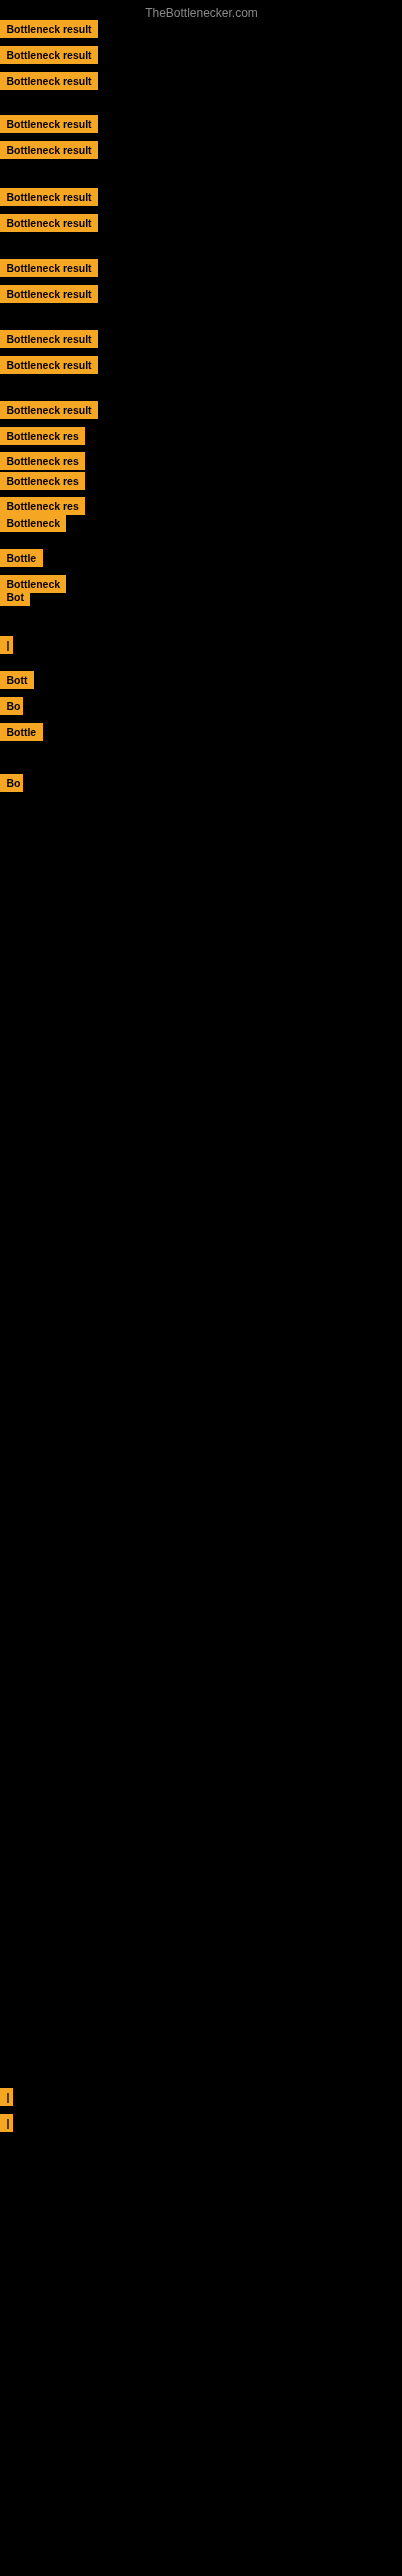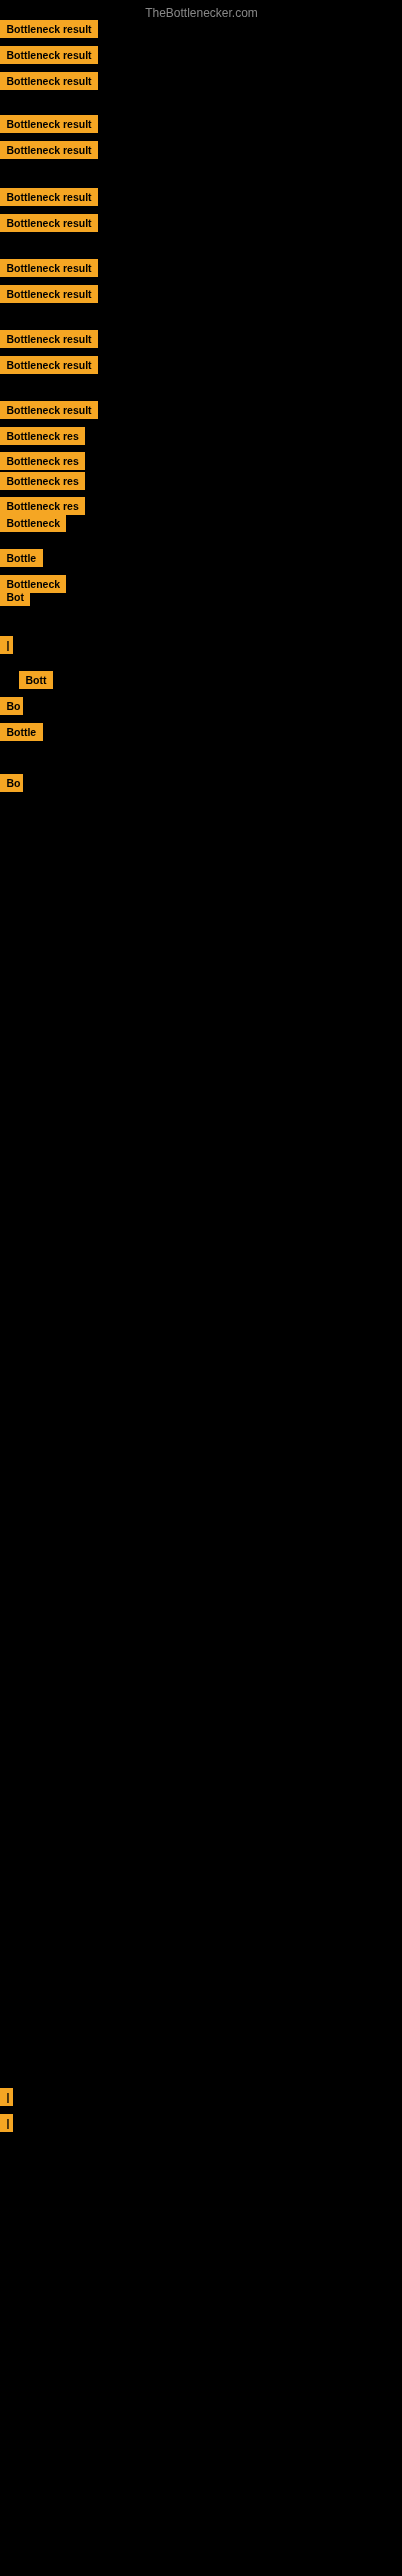--- a/index.html
+++ b/index.html
@@ -63,20 +63,20 @@
     <div class="row" style="top: 401px; left: 0px;"><span class="bottleneck-badge" style="max-width: 109px;">Bottleneck result</span></div>
     <div class="row" style="top: 427px; left: 0px;"><span class="bottleneck-badge" style="max-width: 103px;">Bottleneck res</span></div>
     <div class="row" style="top: 452px; left: 0px;"><span class="bottleneck-badge" style="max-width: 100px;">Bottleneck res</span></div>
     <div class="row" style="top: 472px; left: 0px;"><span class="bottleneck-badge" style="max-width: 97px;">Bottleneck res</span></div>
     <div class="row" style="top: 497px; left: 0px;"><span class="bottleneck-badge" style="max-width: 93px;">Bottleneck res</span></div>
     <div class="row" style="top: 514px; left: 0px;"><span class="bottleneck-badge" style="max-width: 72px;">Bottleneck</span></div>
     <div class="row" style="top: 549px; left: 0px;"><span class="bottleneck-badge" style="max-width: 47px;">Bottle</span></div>
     <div class="row" style="top: 575px; left: 0px;"><span class="bottleneck-badge" style="max-width: 66px;">Bottleneck</span></div>
     <div class="row" style="top: 588px; left: 0px;"><span class="bottleneck-badge" style="max-width: 31px;">Bot</span></div>
     <div class="row" style="top: 636px; left: 0px;"><span class="bottleneck-badge" style="max-width: 9.7px;">|</span></div>
-    <div class="row" style="top: 671px; left: 0px; margin-left: 19px;"><span class="bottleneck-badge" style="max-width: 34px;">Bott</span></div>
+    <div class="row" style="top: 671px; left: 0px;"><span class="bottleneck-badge" style="max-width: 34px;">Bott</span></div>
     <div class="row" style="top: 697px; left: 0px;"><span class="bottleneck-badge" style="max-width: 22.5px;">Bo</span></div>
     <div class="row" style="top: 723px; left: 0px;"><span class="bottleneck-badge" style="max-width: 47px;">Bottle</span></div>
     <div class="row" style="top: 774px; left: 0px;"><span class="bottleneck-badge" style="max-width: 22.5px;">Bo</span></div>
     <div class="row" style="top: 2088px; left: 0px;"><span class="bottleneck-badge" style="max-width: 9.7px;">|</span></div>
     <div class="row" style="top: 2114px; left: 0px;"><span class="bottleneck-badge" style="max-width: 9.7px;">|</span></div>
   </div>
 
 
 </body></html>

